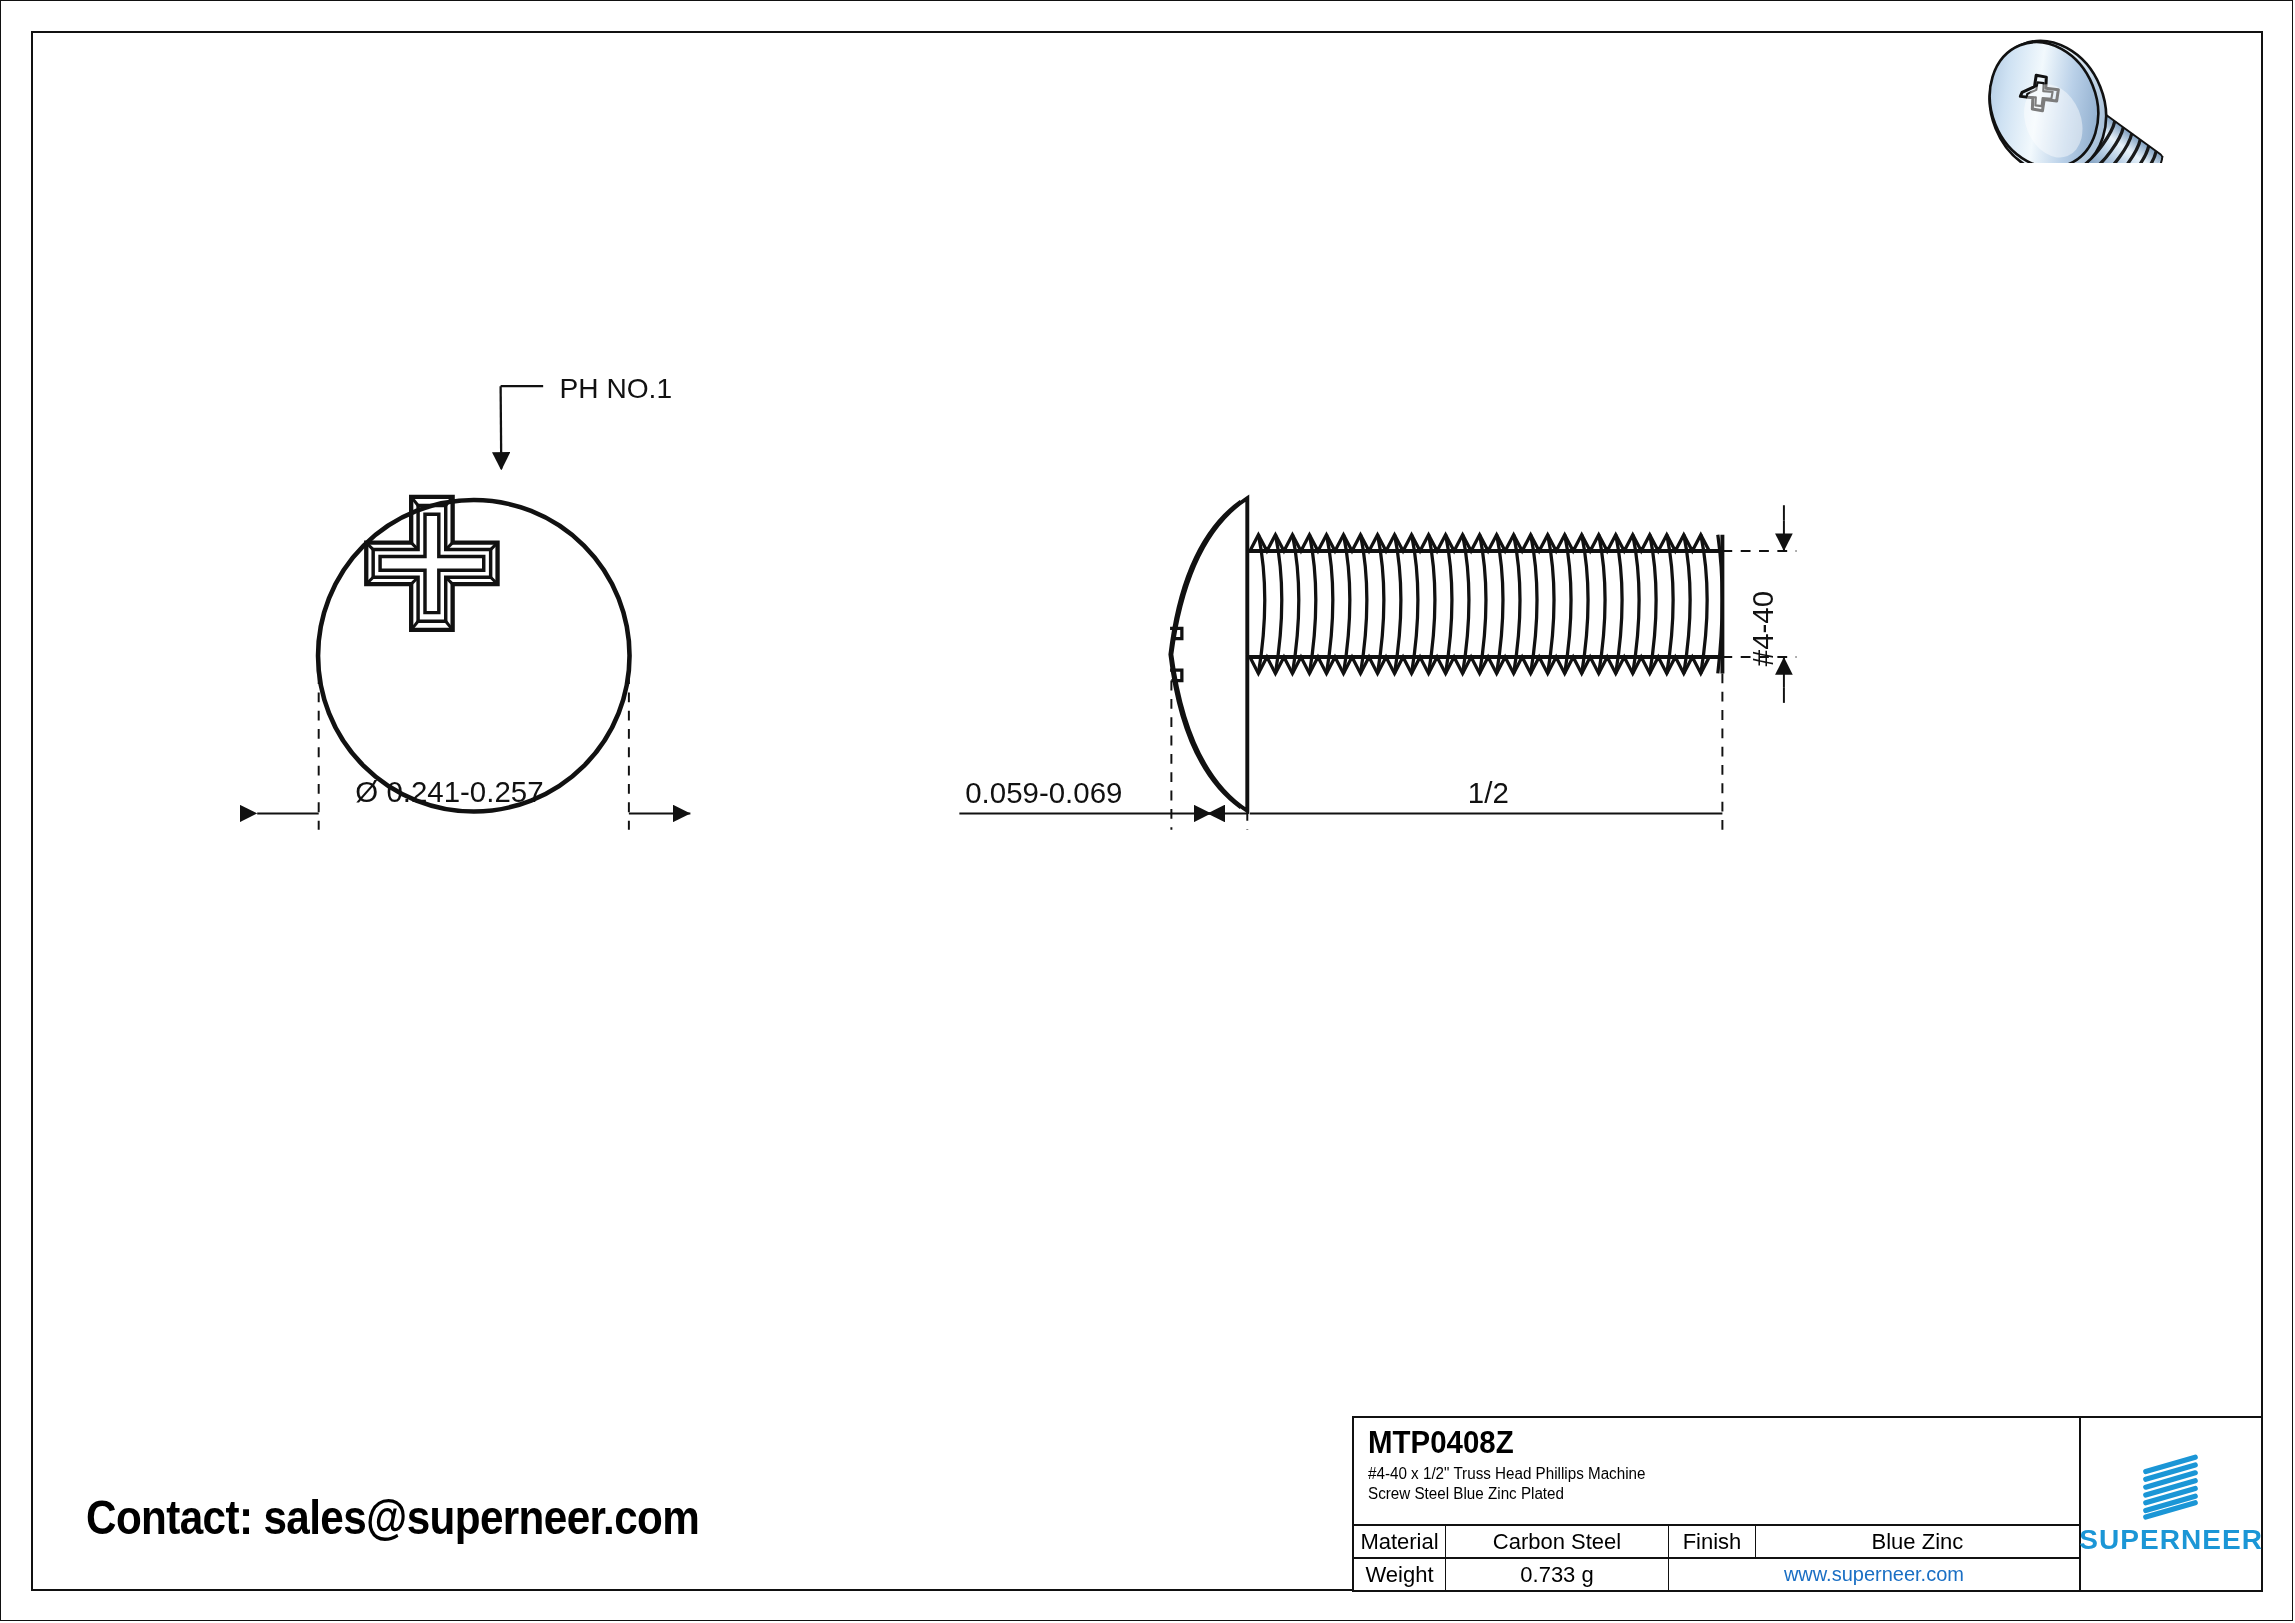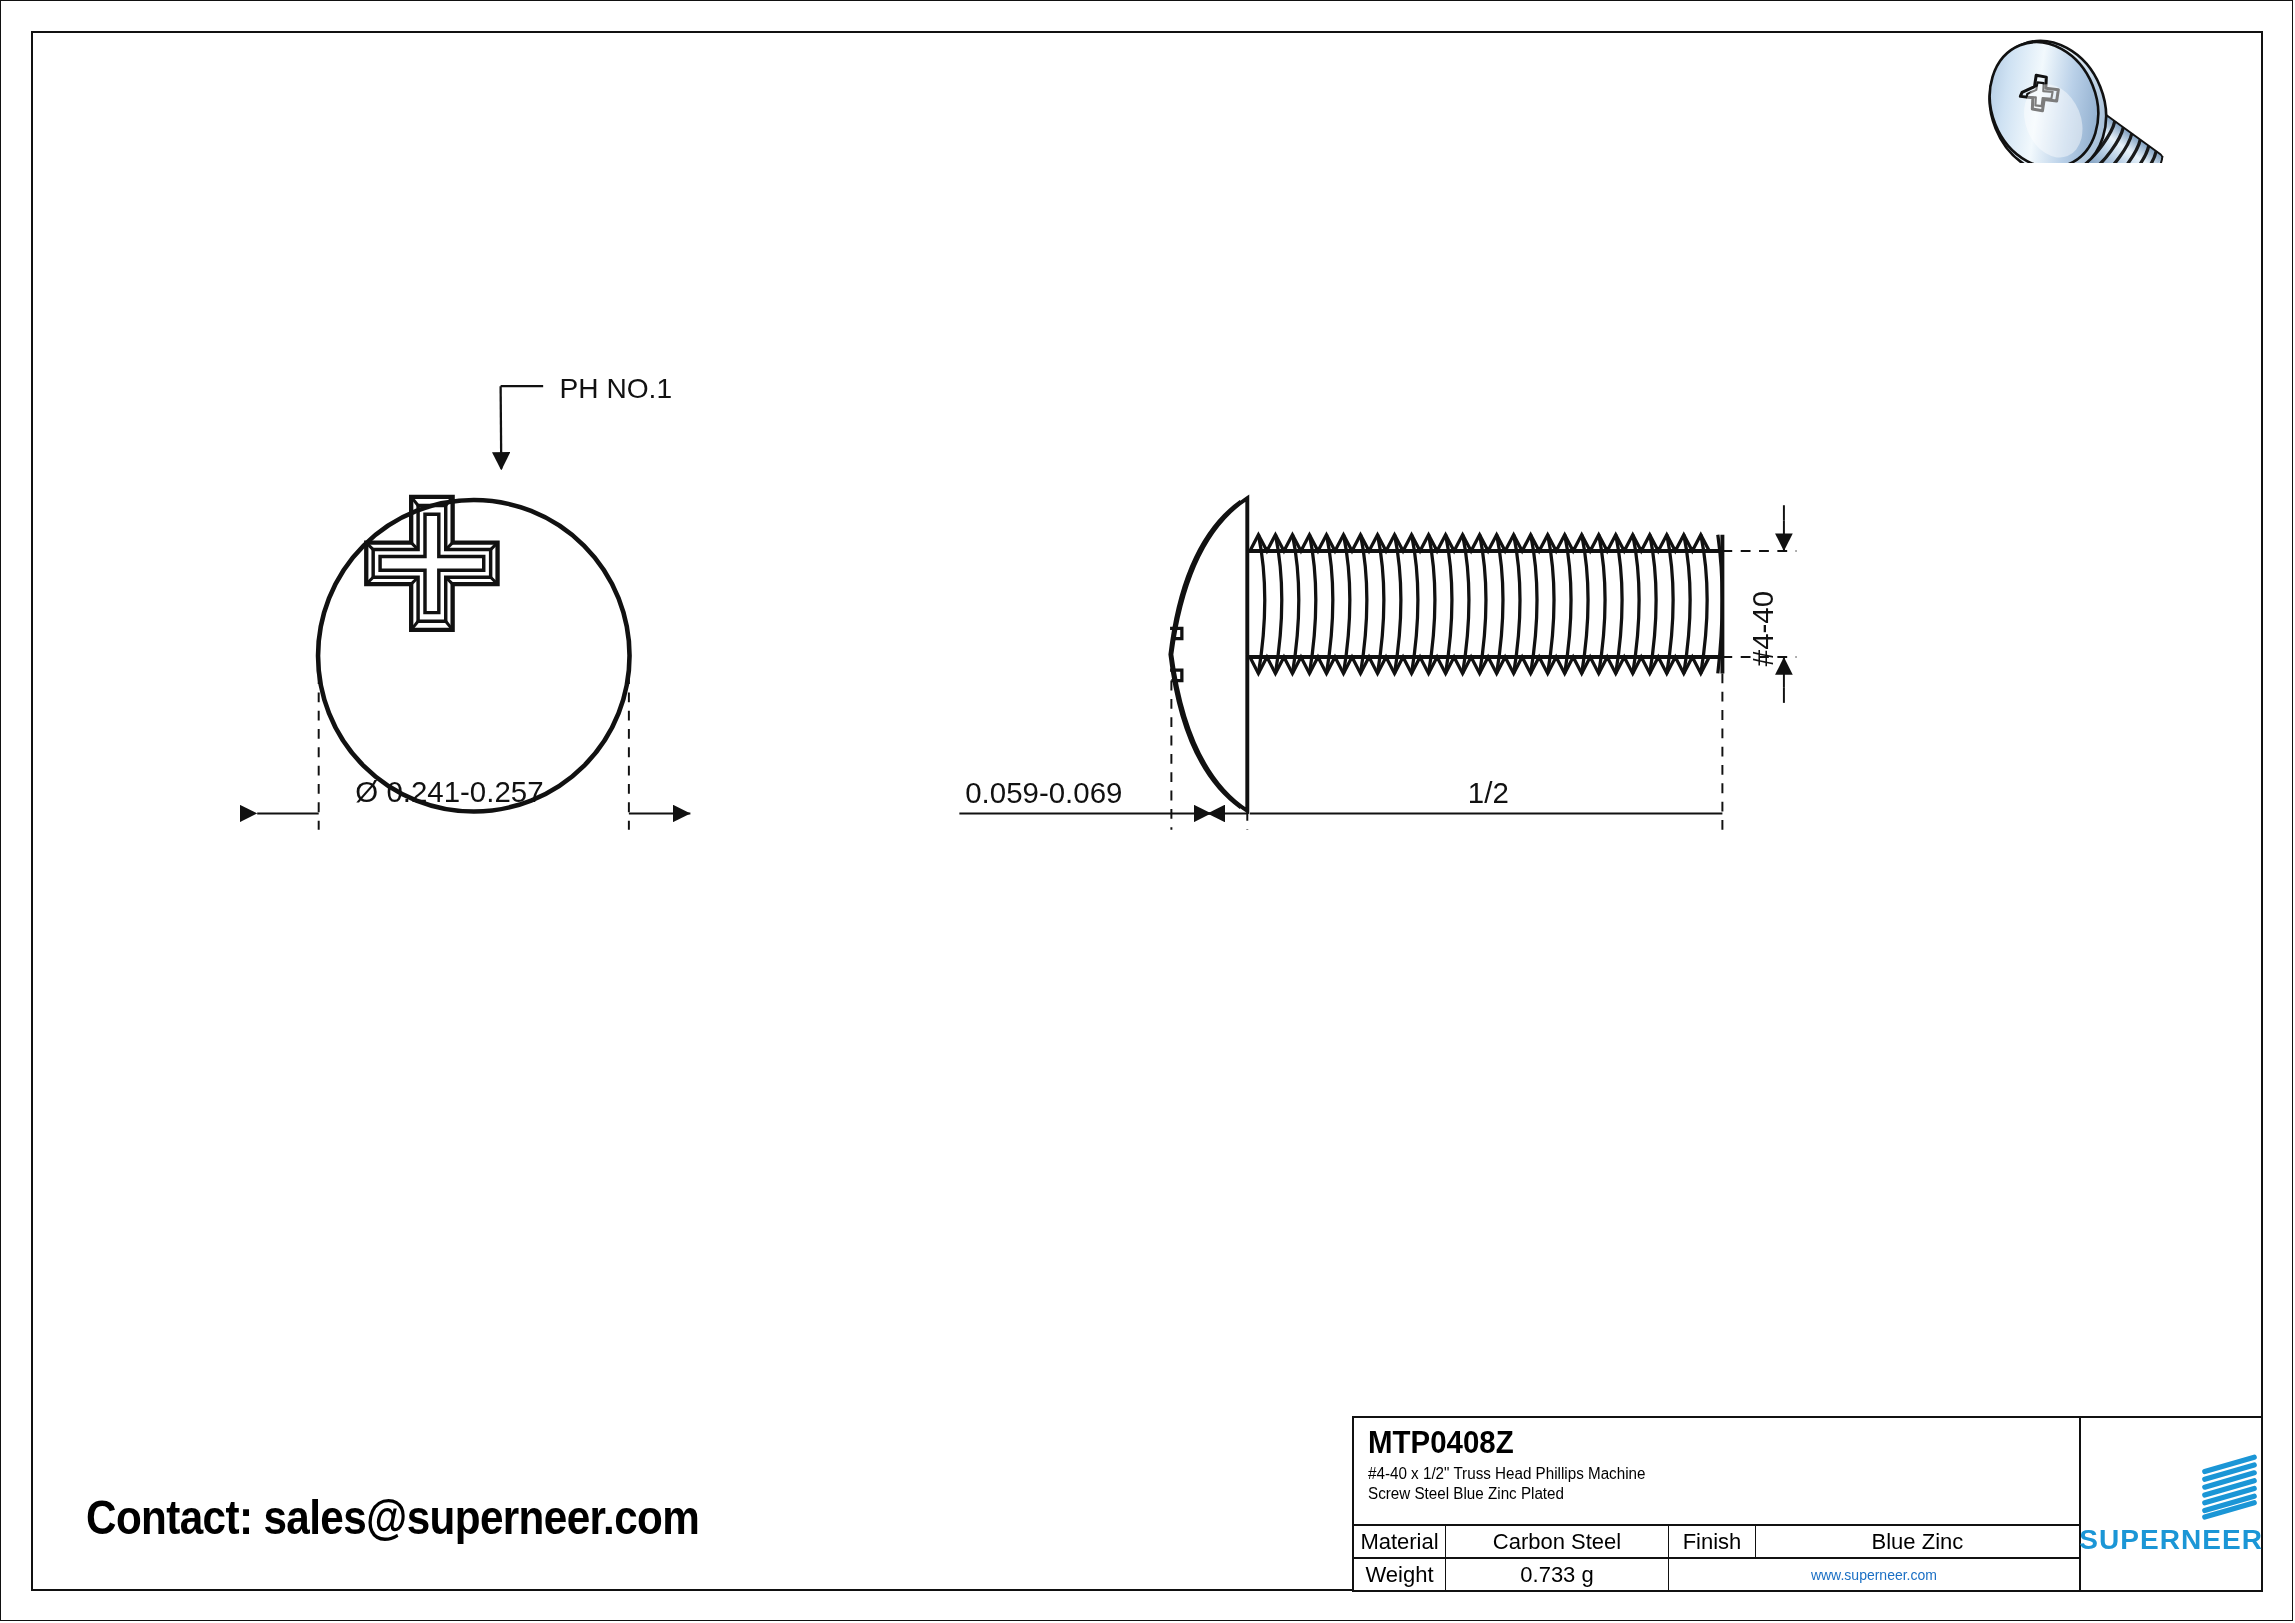--- a/index.html
+++ b/index.html
@@ -38,23 +38,23 @@
            transform:scaleX(.95);transform-origin:left top;white-space:pre-line;}
   .tb-row{display:flex;height:31px;}
   .tb-row.first{border-bottom:2px solid #111;}
   .tb-cell{display:flex;align-items:center;justify-content:center;
            font-size:22px;box-sizing:border-box;}
   .tb-cell.b{border-right:1.3px solid #111;}
   .c-label{width:92px;}
   .c-value{width:223px;text-align:right;}
   .c-label2{width:87px;}
   .c-value2{flex:1 1 auto;}
-  .c-url{flex:1 1 auto;color:#1a6fc4;font-size:14px;}
+  .c-url{flex:1 1 auto;color:#1a6fc4;font-size:20px;}
   #tb-logo{flex:1 1 auto;display:flex;flex-direction:column;
-           align-items:flex-end;justify-content:center;gap:3.9px;}
+           align-items:center;justify-content:center;gap:3.9px;}
   #logo-mark{width:63px;height:69px;}
   #logo-word{color:#1b96d6;font-weight:bold;font-size:27.5px;letter-spacing:1px;
              font-family:"Liberation Sans Narrow","Liberation Sans",sans-serif;
              transform:scaleX(1.02);}
 </style>
 </head>
 <body>
 
 <div id="outer-border"></div>
 <div id="inner-border"></div>

